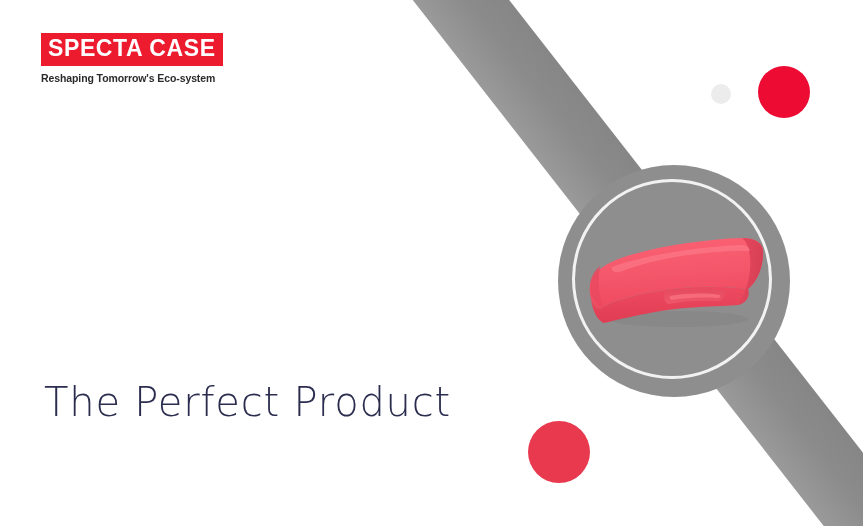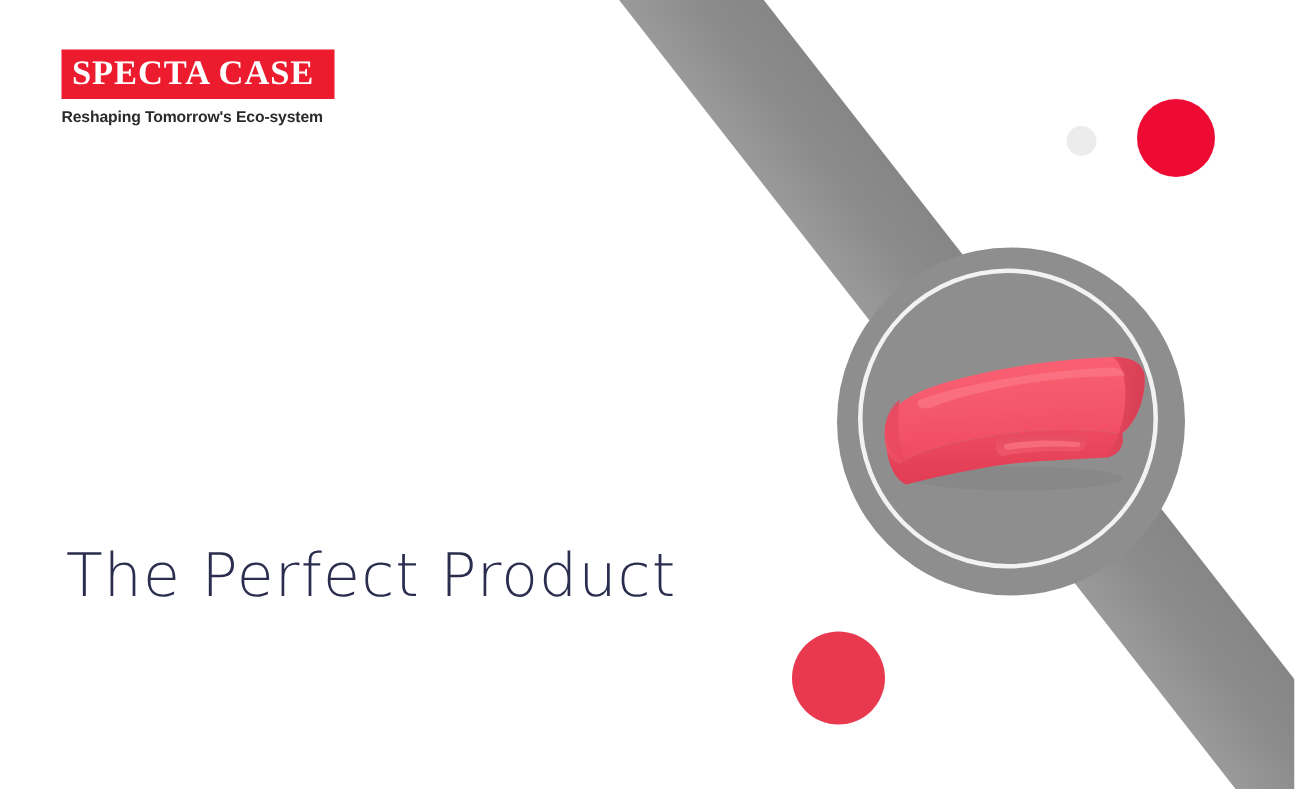--- a/index.html
+++ b/index.html
@@ -86,21 +86,21 @@
     width: 182px;
   }
   #logo-banner {
     background: #ed1b2e;
     padding: 3px 7px 5px 7px;
     box-sizing: border-box;
     width: 182px;
   }
   #logo-wordmark {
     color: #ffffff;
-    font-family: Liberation Serif, serif;
+    font-family: Liberation Sans, sans-serif;
     font-size: 23px;
     font-weight: 700;
     letter-spacing: 0.6px;
     line-height: 25px;
     white-space: nowrap;
   }
   #logo-tagline {
     margin-top: 6px;
     color: #2b2b2b;
     font-family: "Liberation Sans", sans-serif;
@@ -108,21 +108,21 @@
     font-weight: 600;
     letter-spacing: -0.1px;
     line-height: 13px;
     white-space: nowrap;
   }
 
   
   #headline {
     position: absolute;
     left: 44px;
-    top: 361px;
+    top: 379px;
     color: #2b2d4f;
     font-family: "DejaVu Sans", sans-serif;
     font-size: 40px;
     font-weight: 200;
     letter-spacing: 0.8px;
     line-height: 46px;
     white-space: nowrap;
   }
 </style>
 </head>

